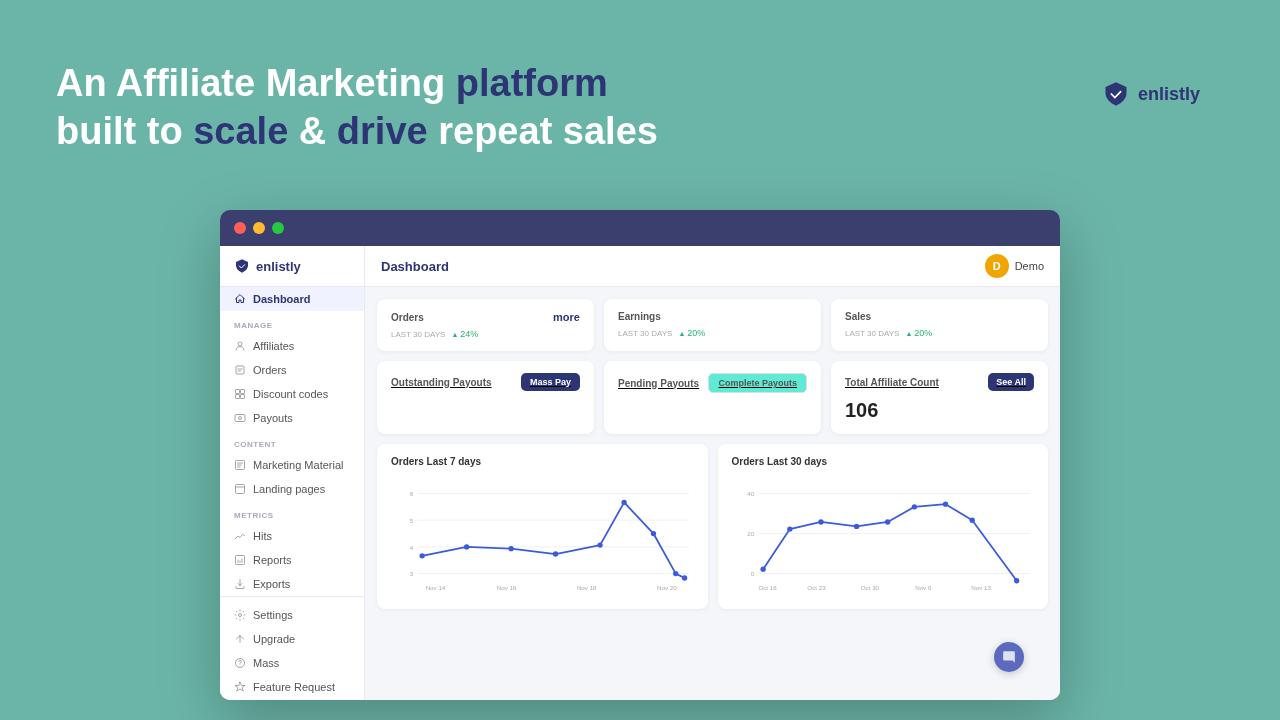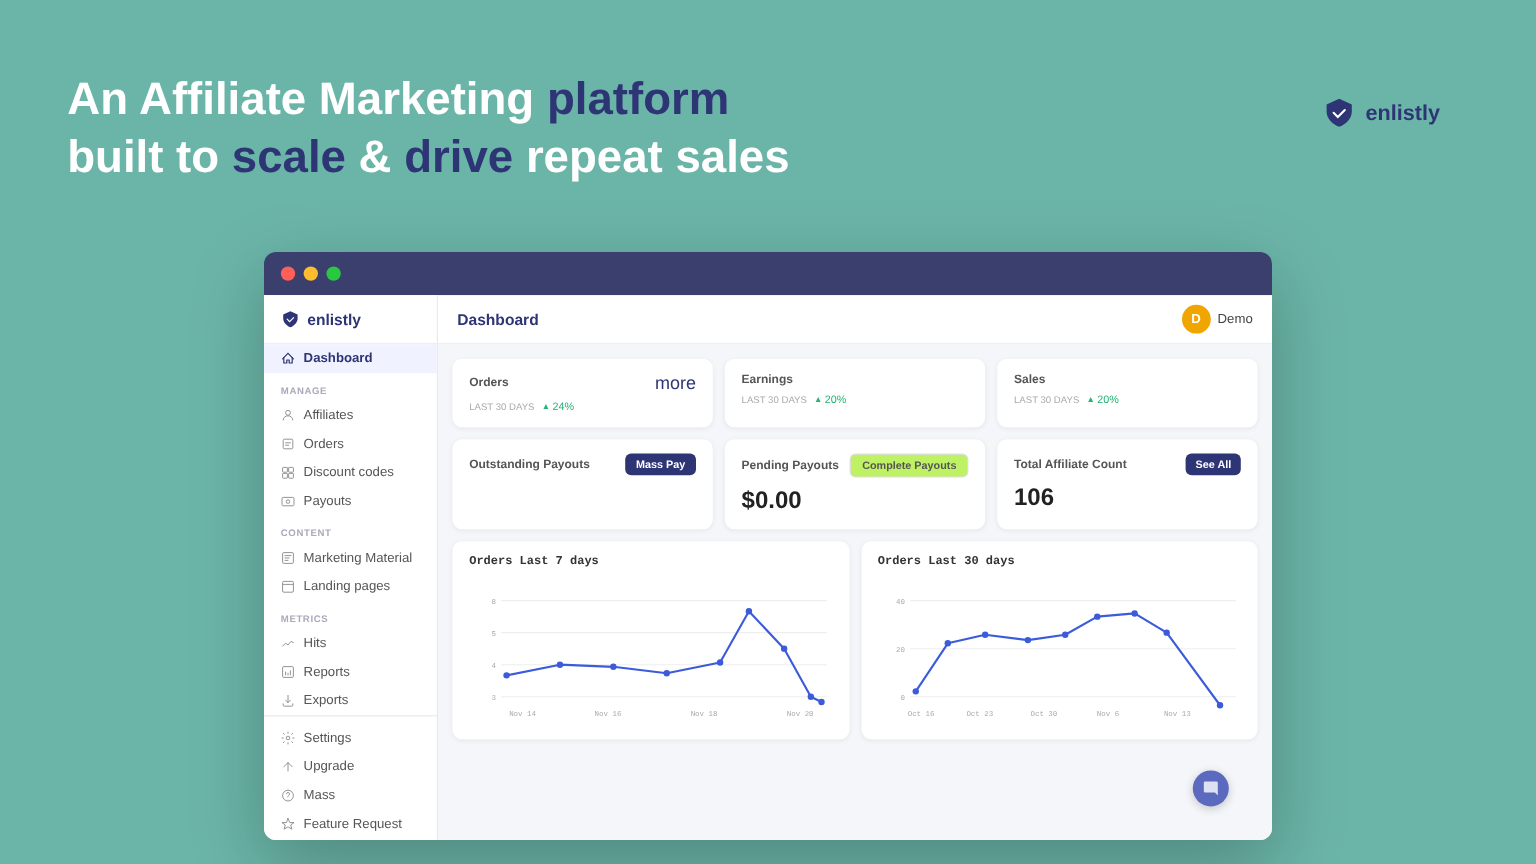--- a/index.html
+++ b/index.html
@@ -199,22 +199,23 @@
       justify-content: space-between;
       align-items: center;
       margin-bottom: 6px;
     }
     .stat-label {
       font-size: 10px;
       font-weight: 600;
       color: #555;
     }
     .stat-more {
-      font-size: 15px;
+      font-size: 11px;
       color: #2e3575;
+      font-weight: bold;
     }
     .stat-value {
       font-size: 20px;
       font-weight: 700;
       color: #222;
       margin-bottom: 2px;
     }
     .stat-sub {
       display: flex;
       align-items: center;
@@ -245,38 +246,39 @@
       background: #fff;
       border-radius: 8px;
       padding: 12px 14px;
       box-shadow: 0 1px 4px rgba(0,0,0,0.06);
     }
     .payout-header {
       display: flex;
       justify-content: space-between;
       align-items: center;
       margin-bottom: 8px;
+      text-decoration: underline;
     }
     .payout-label {
       font-size: 10px;
       font-weight: 600;
       color: #555;
     }
     .btn-masspay {
       background: #2e3575;
       color: #fff;
       border: none;
       border-radius: 5px;
       padding: 4px 9px;
       font-size: 9px;
       font-weight: 600;
       cursor: pointer;
     }
     .btn-complete {
-      background: #bef264;
+      background: #5eead4;
       color: #555;
       border: 1px solid #ddd;
       border-radius: 5px;
       padding: 4px 9px;
       font-size: 9px;
       font-weight: 600;
       cursor: pointer;
     }
     .btn-seeall {
       background: #2e3575;
@@ -293,21 +295,20 @@
       font-weight: 700;
     }
     .payout-value.red { color: #e74c3c; }
     .payout-value.dark { color: #222; }
 
     
     .charts-row {
       display: grid;
       grid-template-columns: 1fr 1fr;
       gap: 10px;
-      font-family: Liberation Mono, monospace;
     }
     .chart-card {
       background: #fff;
       border-radius: 8px;
       padding: 12px 14px;
       box-shadow: 0 1px 4px rgba(0,0,0,0.06);
       height: 165px;
     }
     .chart-title {
       font-size: 10px;
@@ -538,21 +539,20 @@
               <span class="payout-label">Outstanding Payouts</span>
               <button class="btn-masspay">Mass Pay</button>
             </div>
           </div>
 
           <div class="payout-card">
             <div class="payout-header">
               <span class="payout-label">Pending Payouts</span>
               <button class="btn-complete">Complete Payouts</button>
             </div>
-            <div class="payout-value dark">$0.00</div>
           </div>
 
           <div class="payout-card">
             <div class="payout-header">
               <span class="payout-label">Total Affiliate Count</span>
               <button class="btn-seeall">See All</button>
             </div>
             <div class="payout-value dark">106</div>
           </div>
         </div>

